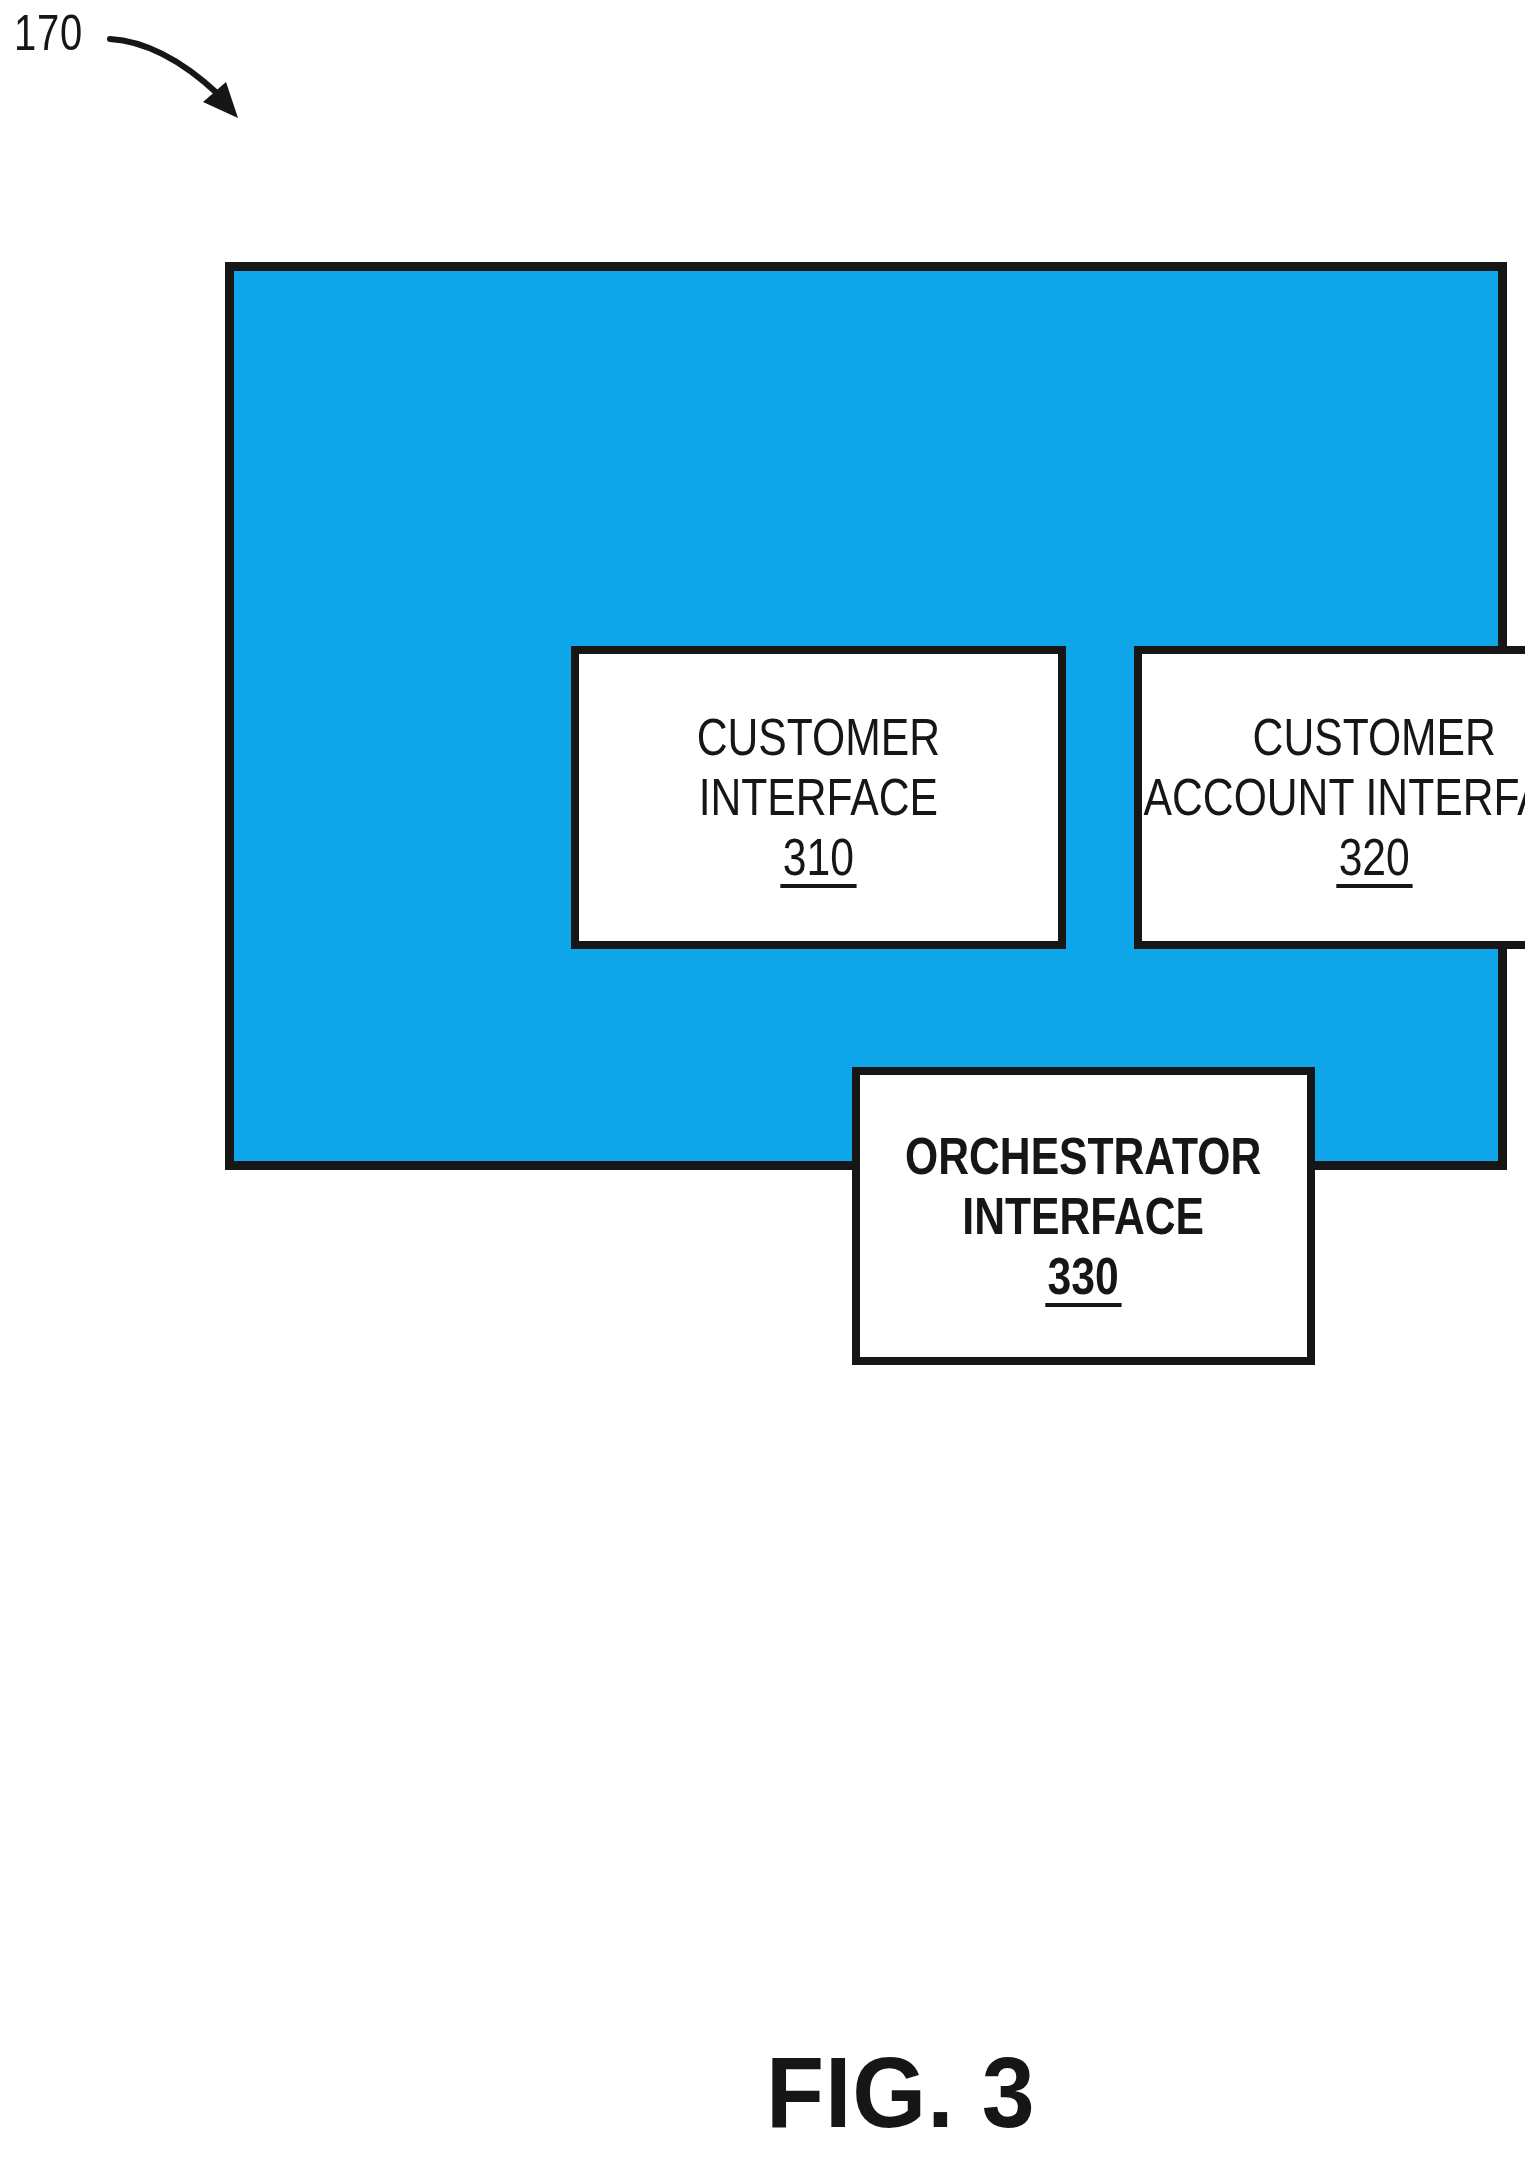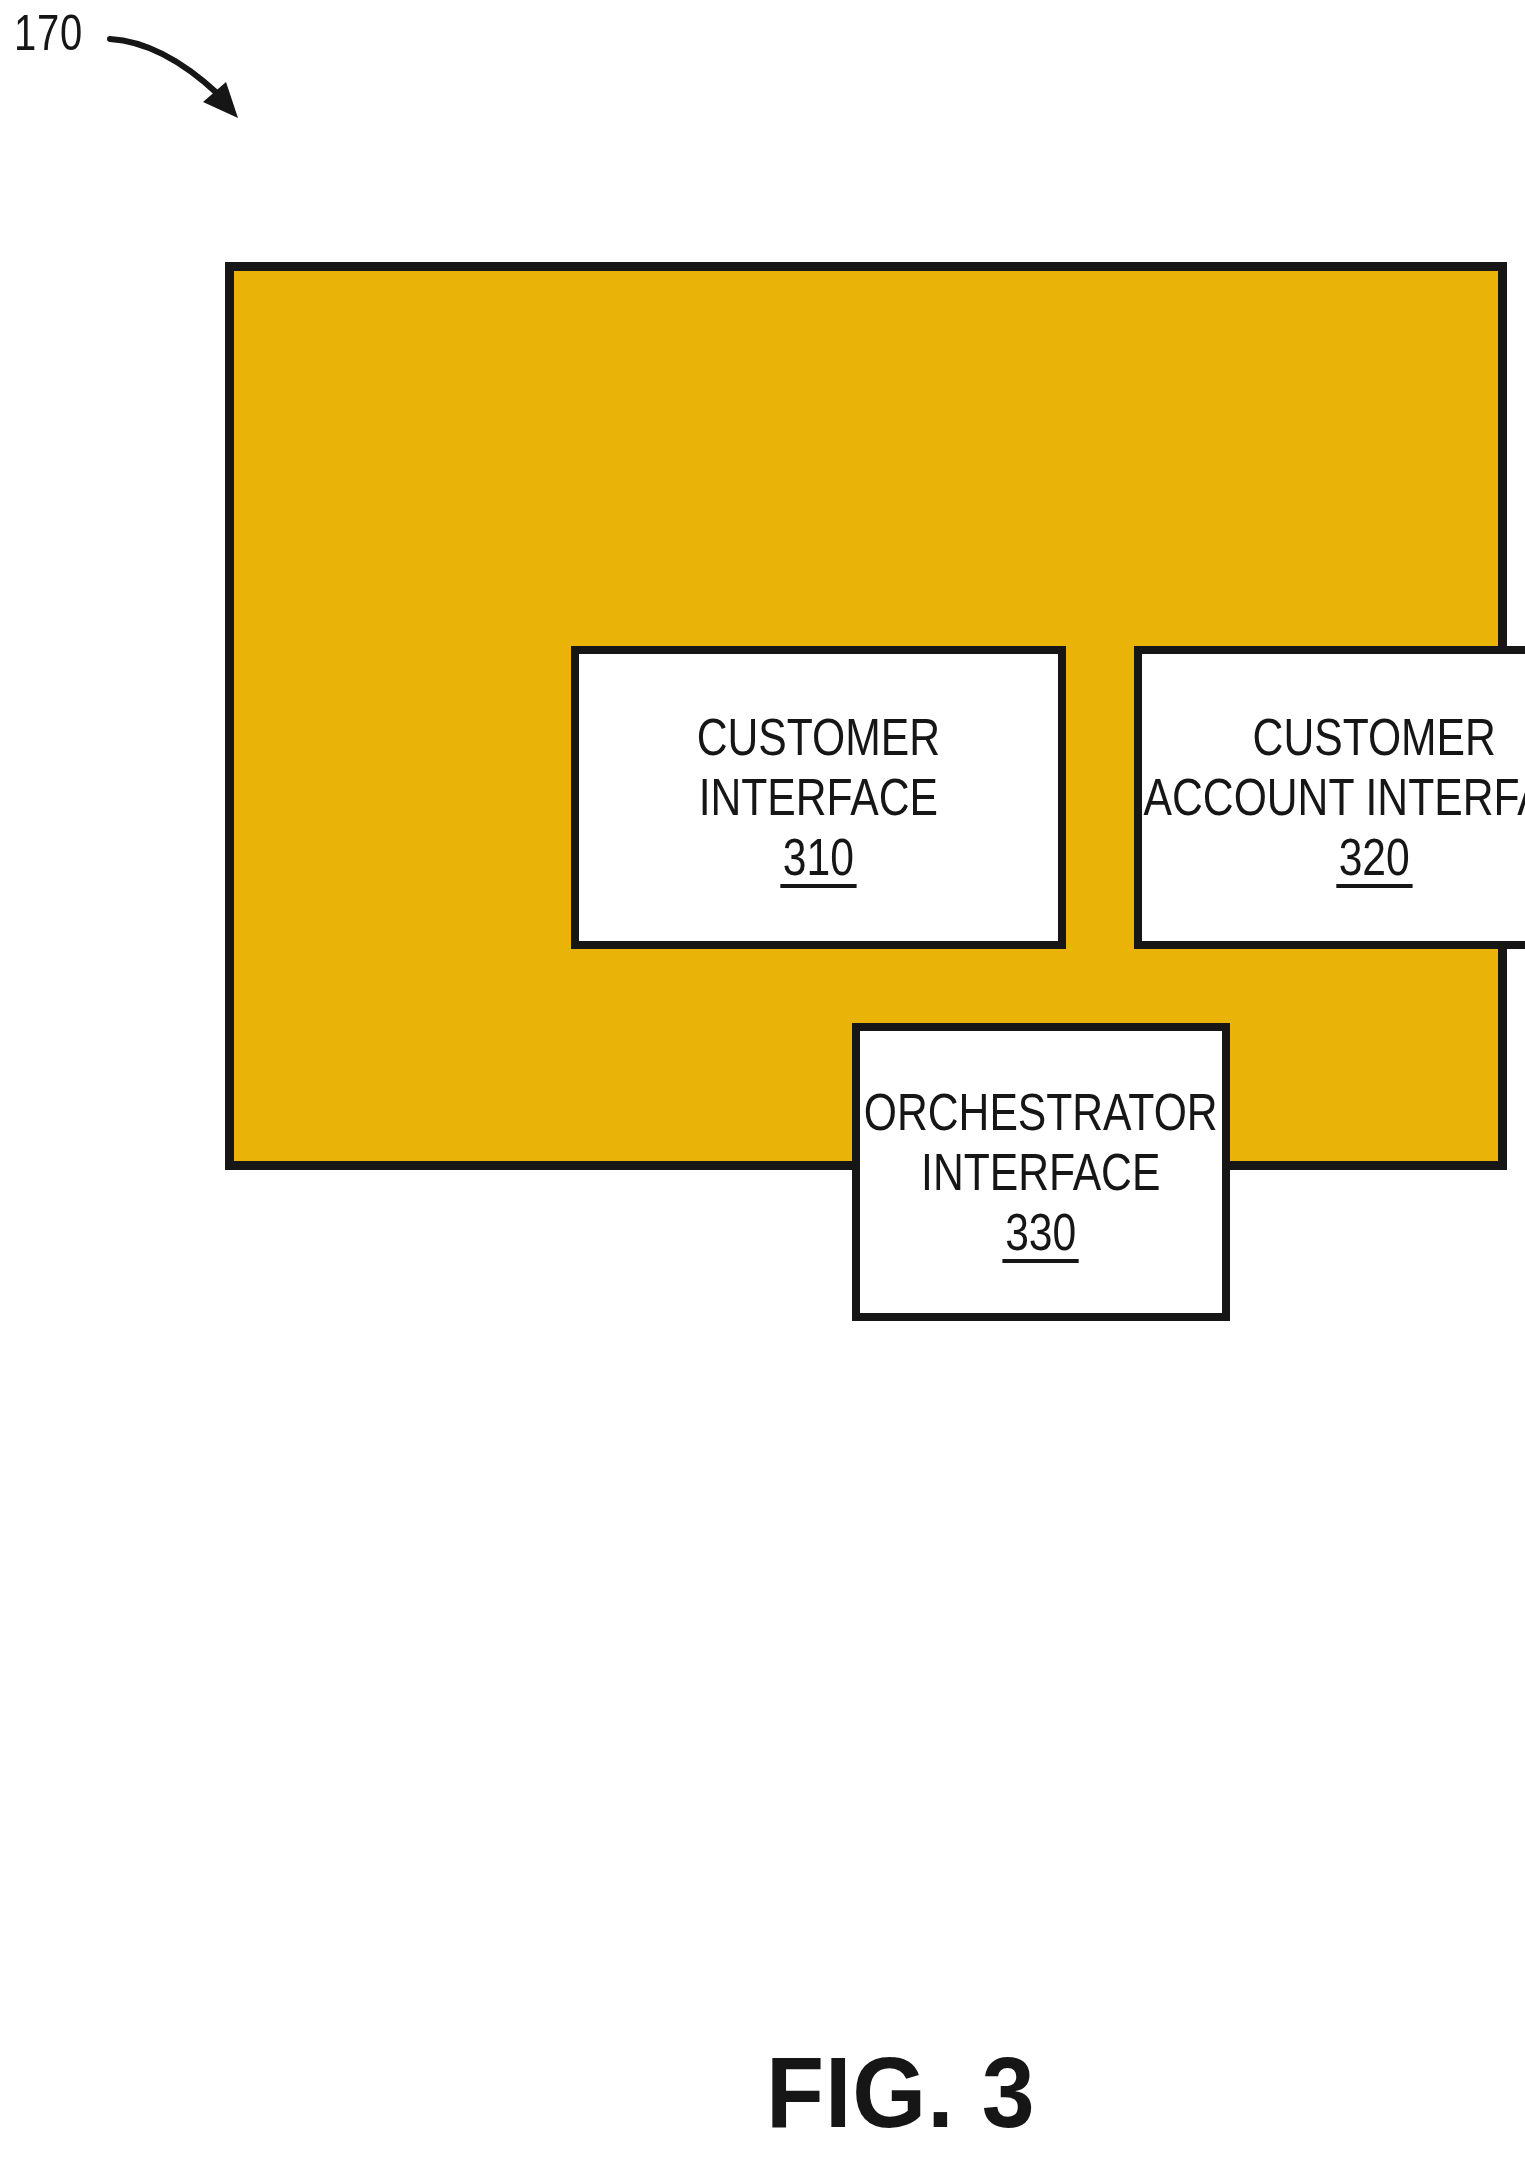--- a/index.html
+++ b/index.html
@@ -41,21 +41,21 @@
 
   
   .outer-box {
     position: absolute;
     left: 225px;
     top: 262px;
     width: 1282px;
     height: 908px;
     border: 9px solid #161616;
     box-sizing: border-box;
-    background: #eab308;
+    background: #0ea5e9;
   }
 
   
   .block {
     position: absolute;
     border: 8px solid #161616;
     box-sizing: border-box;
     background: #ffffff;
     display: flex;
     align-items: center;
@@ -68,23 +68,24 @@
     height: 303px;
   }
   .block-customer-account-interface {
     left: 900px;
     top: 375px;
     width: 481px;
     height: 303px;
   }
   .block-orchestrator-interface {
     left: 618px;
-    top: 752px;
-    width: 378px;
+    top: 796px;
+    width: 463px;
     height: 298px;
+    font-weight: bold;
   }
   .block-text {
     font-size: 52px;
     line-height: 60px;
     text-align: center;
     white-space: nowrap;
     transform: scaleX(0.82);
     transform-origin: center center;
   }
   .block-ref {

